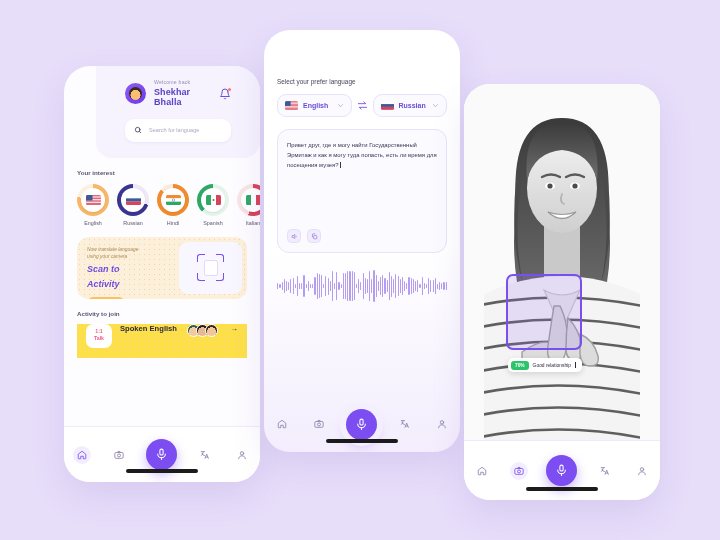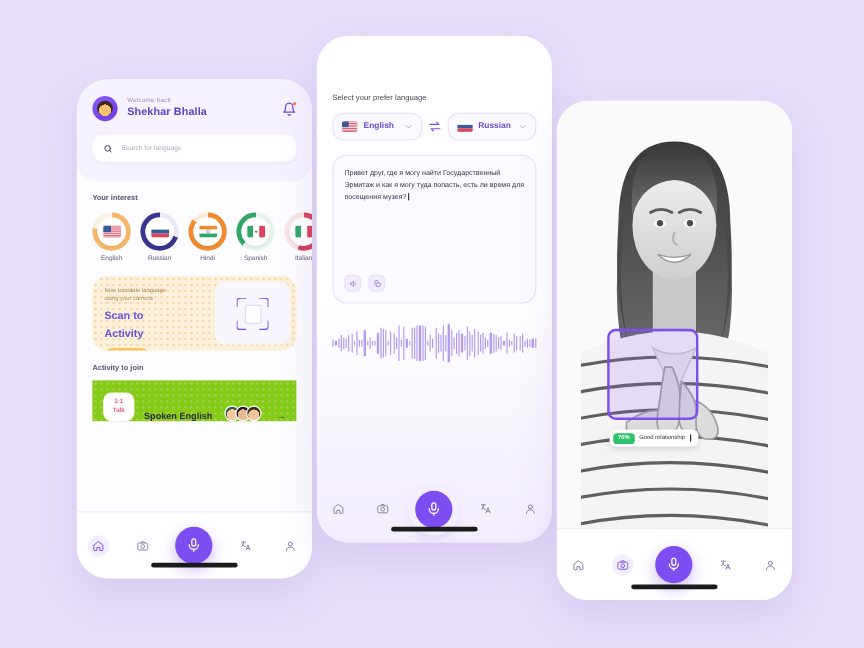--- a/index.html
+++ b/index.html
@@ -20,21 +20,21 @@
     box-shadow:0 14px 34px rgba(110,80,180,.13);
   }
   .homebar {
     position:absolute; left:50%; transform:translateX(-50%);
     width:72px; height:4px; border-radius:3px; background:#1b1b1b;
   }
 
   
   #phone1 { left:64px; top:66px; width:196px; height:416px; background:#FDFCFF; }
   .p1-head {
-    background:#F6F2FE; padding:14px 13px 16px; border-radius:0 0 16px 16px;
+    background:#F6F2FE; padding:14px 29px 16px; border-radius:0 0 16px 16px;margin-left:32px;
   }
   .p1-userrow { display:flex; align-items:center; gap:8px; }
   .avatar-main {
     width:21px; height:21px; border-radius:50%;
     background:linear-gradient(145deg,#8B5CF6,#6D39E8);
     display:flex; align-items:center; justify-content:center; flex:0 0 auto;
   }
   .avatar-face { width:13px;height:13px;border-radius:50%;
     background:radial-gradient(circle at 50% 62%,#FBBF73 0 48%,#3b2a1a 49% 100%); }
   .p1-names { flex:1; line-height:1.1; }
@@ -64,43 +64,43 @@
   .ring .inner{
     width:24px;height:24px;border-radius:50%;background:#fff;
     display:flex;align-items:center;justify-content:center;overflow:hidden;
     box-shadow:0 1px 2px rgba(0,0,0,.08);
   }
   .flaglabel{ font-size:5.4px;color:#5E5873;margin-top:4px;}
   .fl { width:15px;height:10px;border-radius:1.5px;overflow:hidden;display:block;}
 
   .promo {
     margin-top:11px; height:62px; border-radius:12px; position:relative;
-    background:#FDF0DA; overflow:hidden; display:flex;
+    background:#FDF0DA; overflow:hidden; display:flex;font-style:italic;
   }
   .promo .dots{position:absolute;inset:0;
     background-image:radial-gradient(#F0CE97 .6px, transparent .7px);
     background-size:5px 5px; opacity:.8;}
   .promo-left{position:relative;padding:9px 0 0 10px;width:60%;}
   .promo-sub{font-size:4.9px;color:#A98B58;line-height:1.5;}
   .promo-title{font-size:9px;color:#6D4CE0;font-weight:700;line-height:1.25;margin-top:4px;}
   .trynow{margin-top:6px;display:inline-block;background:#FBC15E;color:#fff;
     font-size:5px;font-weight:700;padding:3.5px 9px;border-radius:8px;}
   .promo-right{position:relative;flex:1;margin:5px 5px 5px 0;background:#F8F6FE;border-radius:9px;
     display:flex;align-items:center;justify-content:center;}
   .scanbox{width:27px;height:27px;position:relative;}
   .scanbox i{position:absolute;width:8px;height:8px;border:1.6px solid #7C4DF0;}
   .scanbox i.tl{left:0;top:0;border-right:0;border-bottom:0;border-radius:3px 0 0 0;}
   .scanbox i.tr{right:0;top:0;border-left:0;border-bottom:0;border-radius:0 3px 0 0;}
   .scanbox i.bl{left:0;bottom:0;border-right:0;border-top:0;border-radius:0 0 0 3px;}
   .scanbox i.br{right:0;bottom:0;border-left:0;border-top:0;border-radius:0 0 3px 0;}
   .scanbox .sheet{position:absolute;left:7px;top:6px;width:14px;height:16px;border:1px solid #E3DAF8;border-radius:2px;background:#fff;}
 
   .act-title{font-size:6.2px;color:#5A5470;font-weight:600;margin-top:11px;}
-  .actcard{margin-top:7px;height:34px;border-radius:0;background:#84cc16;
-    display:flex;align-items:flex-end;padding:0 9px;gap:8px;position:relative;overflow:hidden;}
+  .actcard{margin-top:7px;height:34px;border-radius:0;background:#fde047;
+    display:flex;align-items:flex-start;padding:0 9px;gap:8px;position:relative;overflow:hidden;}
   .actcard .dots{position:absolute;inset:0;
     background-image:radial-gradient(#F4CEDC .55px, transparent .65px);background-size:5px 5px;opacity:.7;}
   .talkbadge{position:relative;background:#fff;border-radius:7px;width:26px;height:24px;
     display:flex;flex-direction:column;align-items:center;justify-content:center;gap:1px;flex:0 0 auto;}
   .talkbadge span{font-size:5.2px;color:#F0608E;font-weight:700;line-height:1.15;}
   .actname{position:relative;font-size:7.6px;color:#2F2A3E;font-weight:600;flex:1;}
   .stackav{position:relative;display:flex;flex:0 0 auto;}
   .stackav i{width:13px;height:13px;border-radius:50%;border:1.3px solid #fff;margin-left:-4px;display:block;}
   .stackav i:first-child{margin-left:0;}
   .arrowr{position:relative;font-size:8px;color:#3A3450;margin-left:4px;}

